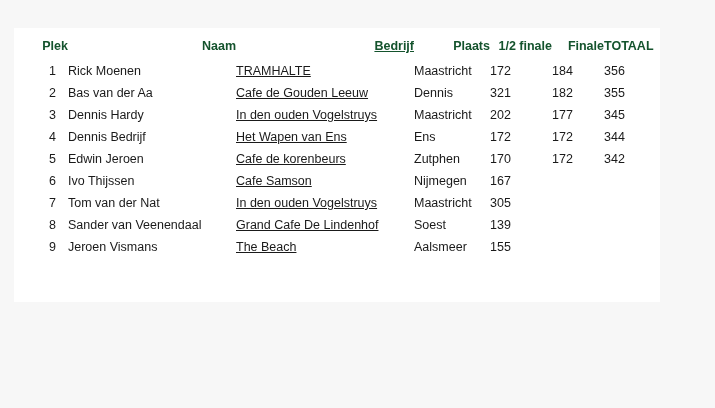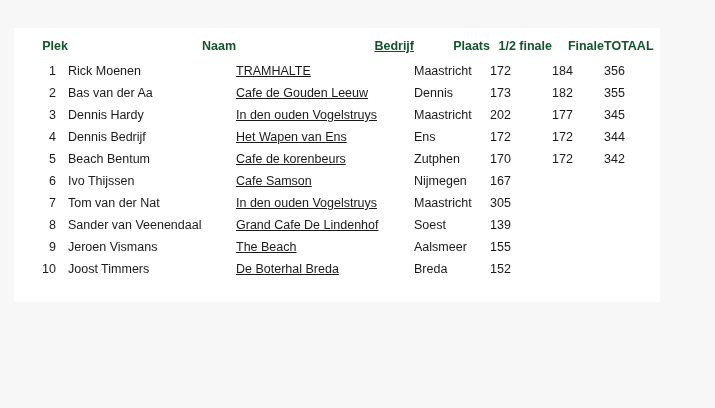--- a/index.html
+++ b/index.html
@@ -84,21 +84,21 @@
         <td class="col-plaats">Maastricht</td>
         <td class="col-half">172</td>
         <td class="col-finale">184</td>
         <td class="col-totaal">356</td>
       </tr>
       <tr>
         <td class="col-plek">2</td>
         <td class="col-naam">Bas van der Aa</td>
         <td class="col-bedrijf">Cafe de Gouden Leeuw</td>
         <td class="col-plaats">Dennis</td>
-        <td class="col-half">173</td>
+        <td class="col-half">321</td>
         <td class="col-finale">182</td>
         <td class="col-totaal">355</td>
       </tr>
       <tr>
         <td class="col-plek">3</td>
         <td class="col-naam">Dennis Hardy</td>
         <td class="col-bedrijf">In den ouden Vogelstruys</td>
         <td class="col-plaats">Maastricht</td>
         <td class="col-half">202</td>
         <td class="col-finale">177</td>
@@ -108,21 +108,21 @@
         <td class="col-plek">4</td>
         <td class="col-naam">Dennis Bedrijf</td>
         <td class="col-bedrijf">Het Wapen van Ens</td>
         <td class="col-plaats">Ens</td>
         <td class="col-half">172</td>
         <td class="col-finale">172</td>
         <td class="col-totaal">344</td>
       </tr>
       <tr>
         <td class="col-plek">5</td>
-        <td class="col-naam">Beach Bentum</td>
+        <td class="col-naam">Edwin Jeroen</td>
         <td class="col-bedrijf">Cafe de korenbeurs</td>
         <td class="col-plaats">Zutphen</td>
         <td class="col-half">170</td>
         <td class="col-finale">172</td>
         <td class="col-totaal">342</td>
       </tr>
       <tr>
         <td class="col-plek">6</td>
         <td class="col-naam">Ivo Thijssen</td>
         <td class="col-bedrijf">Cafe Samson</td>
@@ -151,24 +151,15 @@
       </tr>
       <tr>
         <td class="col-plek">9</td>
         <td class="col-naam">Jeroen Vismans</td>
         <td class="col-bedrijf">The Beach</td>
         <td class="col-plaats">Aalsmeer</td>
         <td class="col-half">155</td>
         <td class="col-finale"></td>
         <td class="col-totaal"></td>
       </tr>
-      <tr>
-        <td class="col-plek">10</td>
-        <td class="col-naam">Joost Timmers</td>
-        <td class="col-bedrijf">De Boterhal Breda</td>
-        <td class="col-plaats">Breda</td>
-        <td class="col-half">152</td>
-        <td class="col-finale"></td>
-        <td class="col-totaal"></td>
-      </tr>
     </tbody>
   </table>
 </div>
 
 </body></html>

